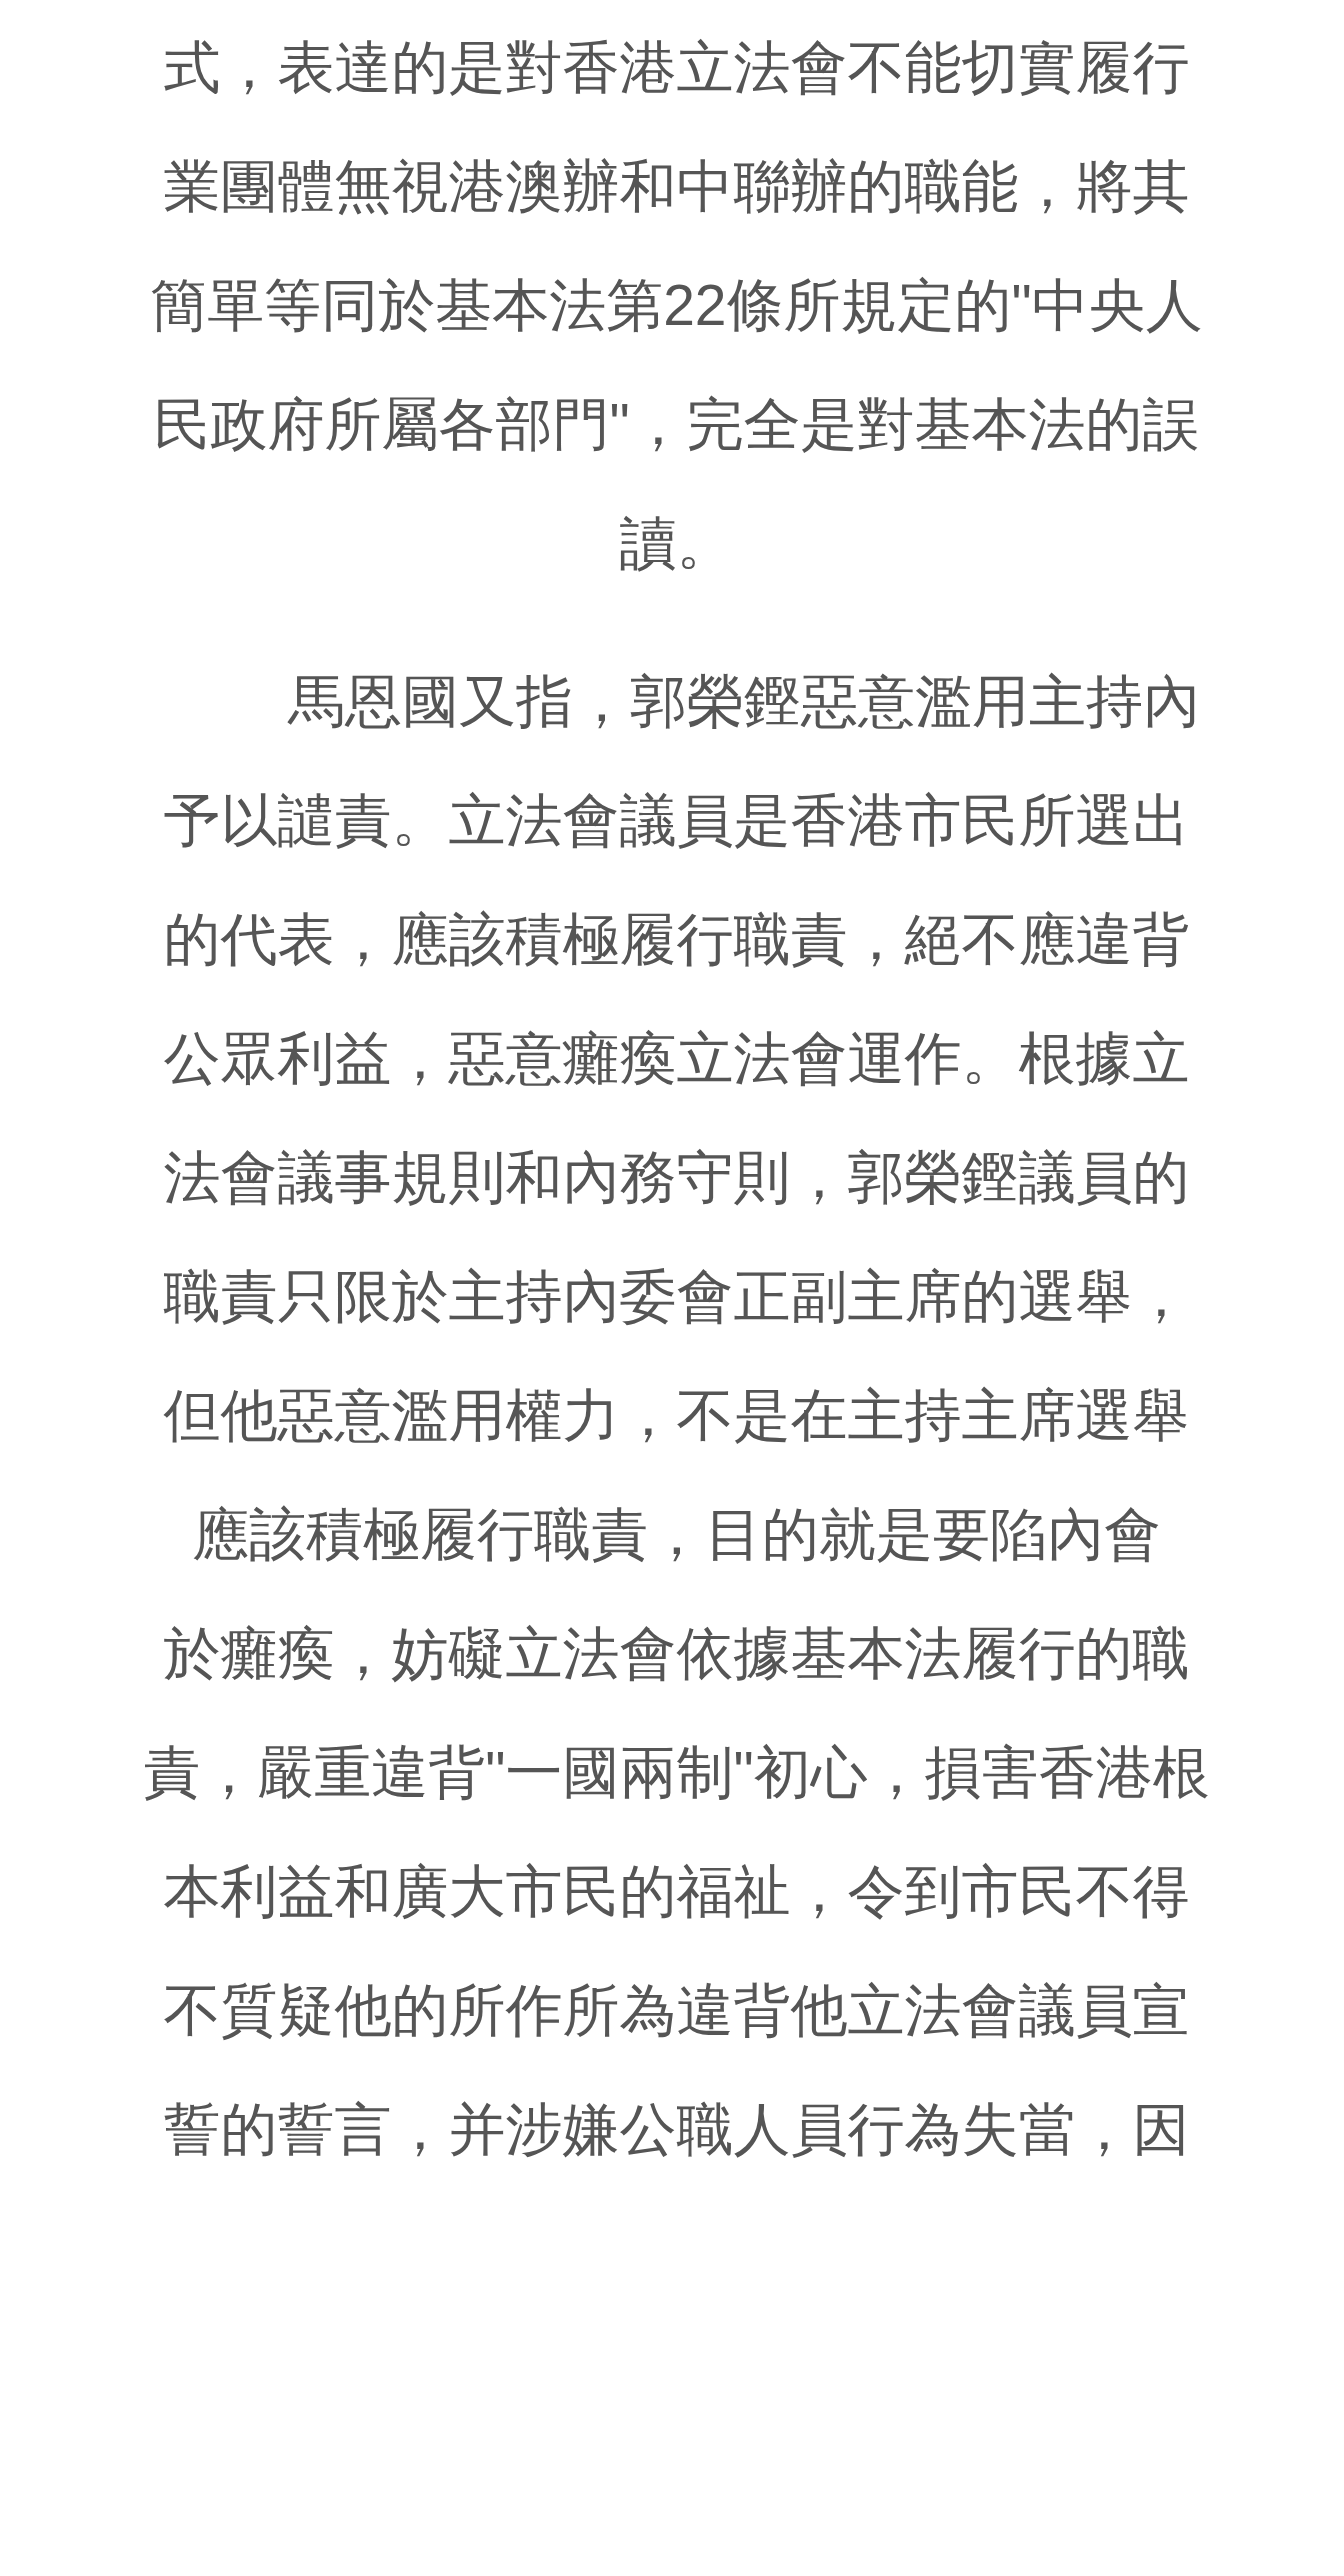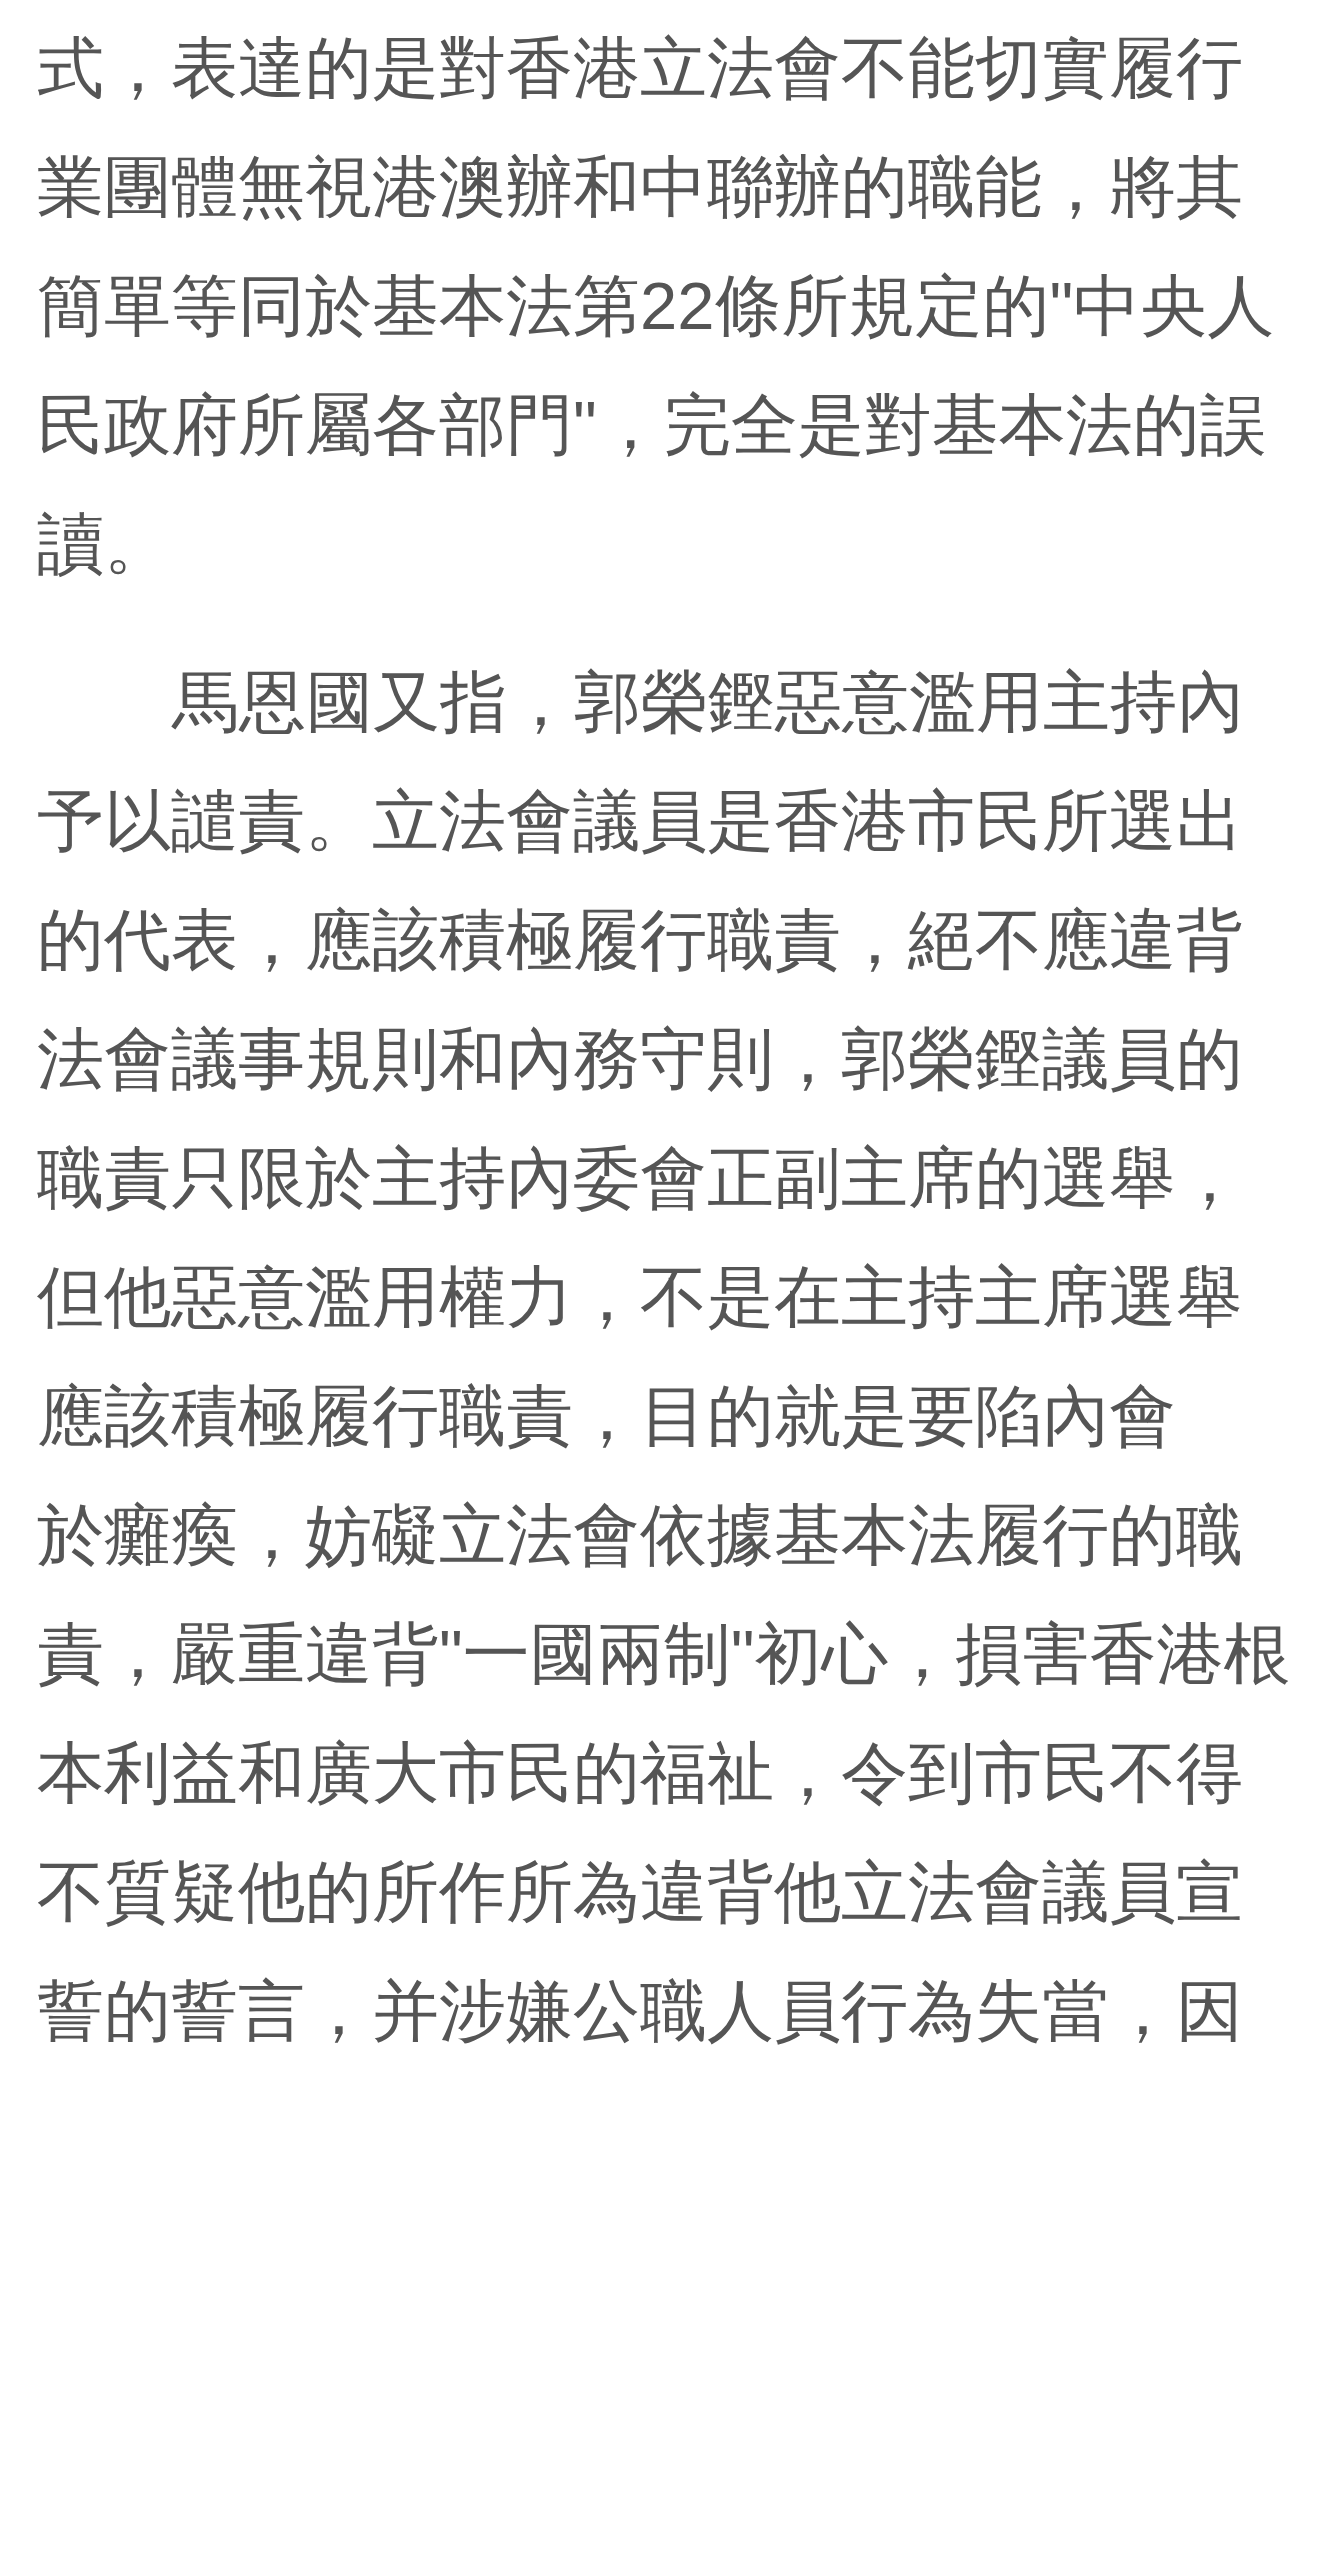--- a/index.html
+++ b/index.html
@@ -5,24 +5,25 @@
   html, body { margin: 0; padding: 0; }
   body {
     width: 1344px;
     height: 2576px;
     background: #ffffff;
     overflow: hidden;
     font-family: "Liberation Sans", sans-serif;
   }
   .article {
     padding: 7.5px 28px 0 37px;
-    font-size: 67px;
+    font-size: 57px;
     line-height: 119px;
     color: #555555;
     font-weight: 400;
+    text-align: center;
   }
   .para { margin: 0; padding: 0; }
   .para + .para { margin-top: 39px; }
   .line {
     display: block;
     white-space: nowrap;
     height: 119px;
   }
   .line.indent { padding-left: 135px; } 
 </style>
@@ -36,20 +37,21 @@
     <span class="line">業團體無視港澳辦和中聯辦的職能，將其</span>
     <span class="line">簡單等同於基本法第22條所規定的"中央人</span>
     <span class="line">民政府所屬各部門"，完全是對基本法的誤</span>
     <span class="line">讀。</span>
   </div>
 
   <div class="para">
     <span class="line indent">馬恩國又指，郭榮鏗惡意濫用主持內</span>
     <span class="line">予以譴責。立法會議員是香港市民所選出</span>
     <span class="line">的代表，應該積極履行職責，絕不應違背</span>
+    <span class="line">公眾利益，惡意癱瘓立法會運作。根據立</span>
     <span class="line">法會議事規則和內務守則，郭榮鏗議員的</span>
     <span class="line">職責只限於主持內委會正副主席的選舉，</span>
     <span class="line">但他惡意濫用權力，不是在主持主席選舉</span>
     <span class="line">應該積極履行職責，目的就是要陷內會</span>
     <span class="line">於癱瘓，妨礙立法會依據基本法履行的職</span>
     <span class="line">責，嚴重違背"一國兩制"初心，損害香港根</span>
     <span class="line">本利益和廣大市民的福祉，令到市民不得</span>
     <span class="line">不質疑他的所作所為違背他立法會議員宣</span>
     <span class="line">誓的誓言，并涉嫌公職人員行為失當，因</span>
   </div>

